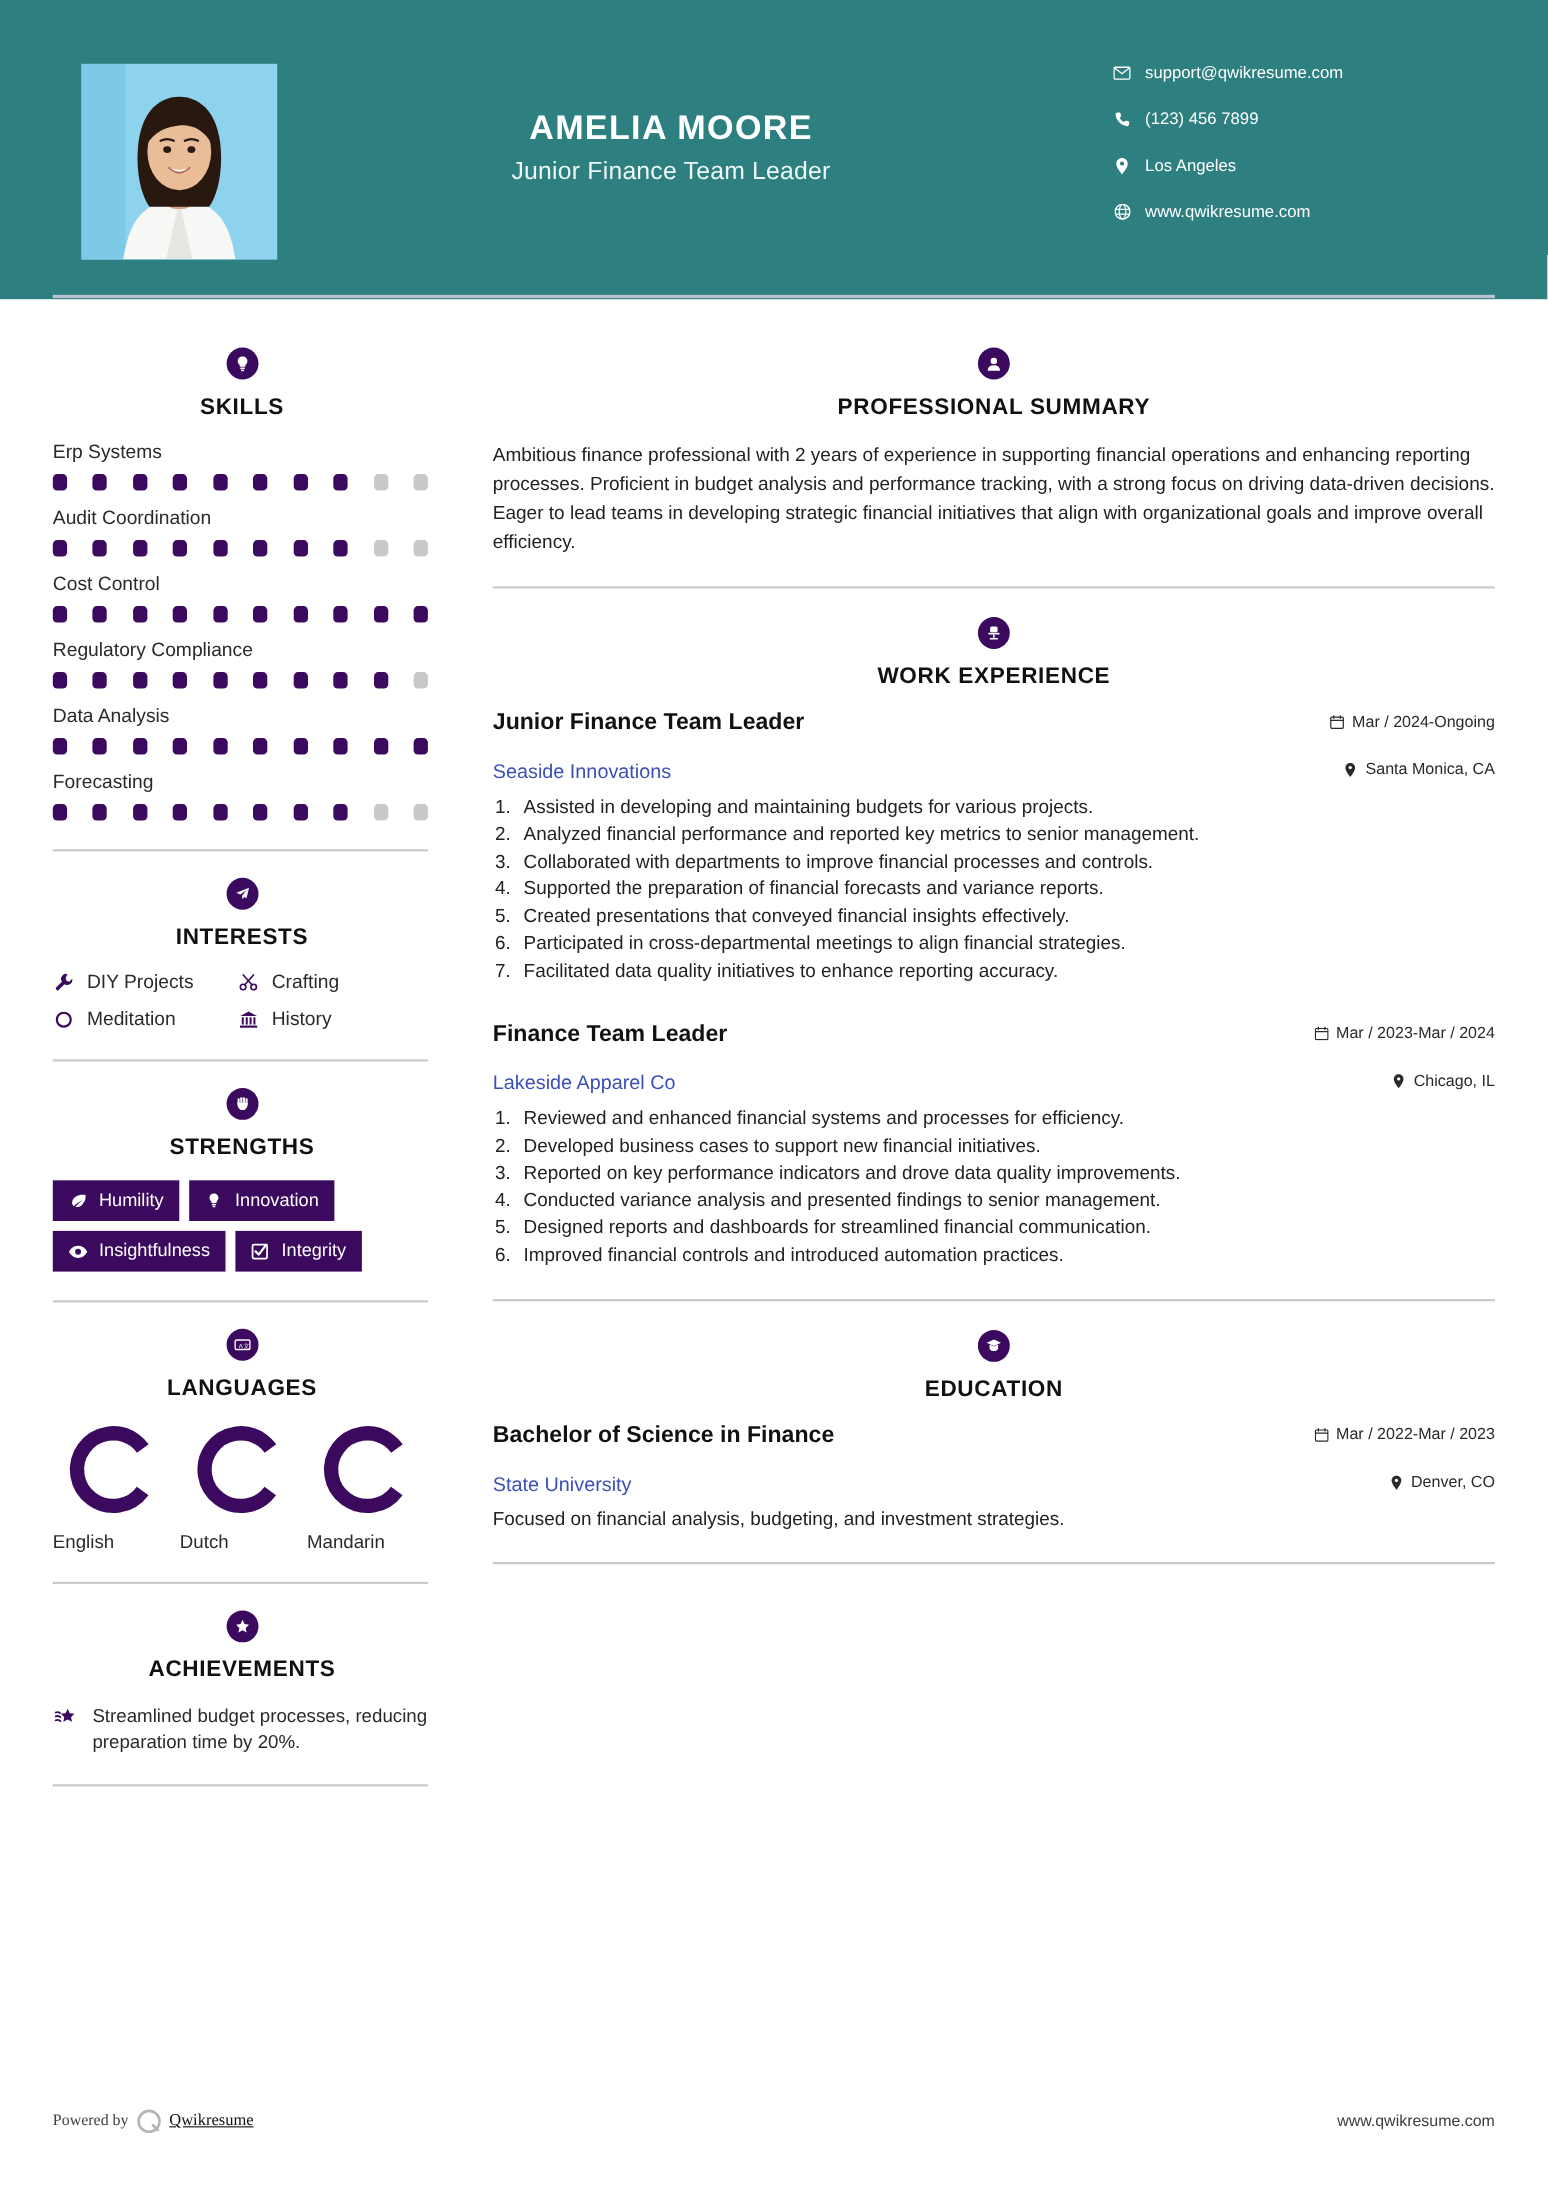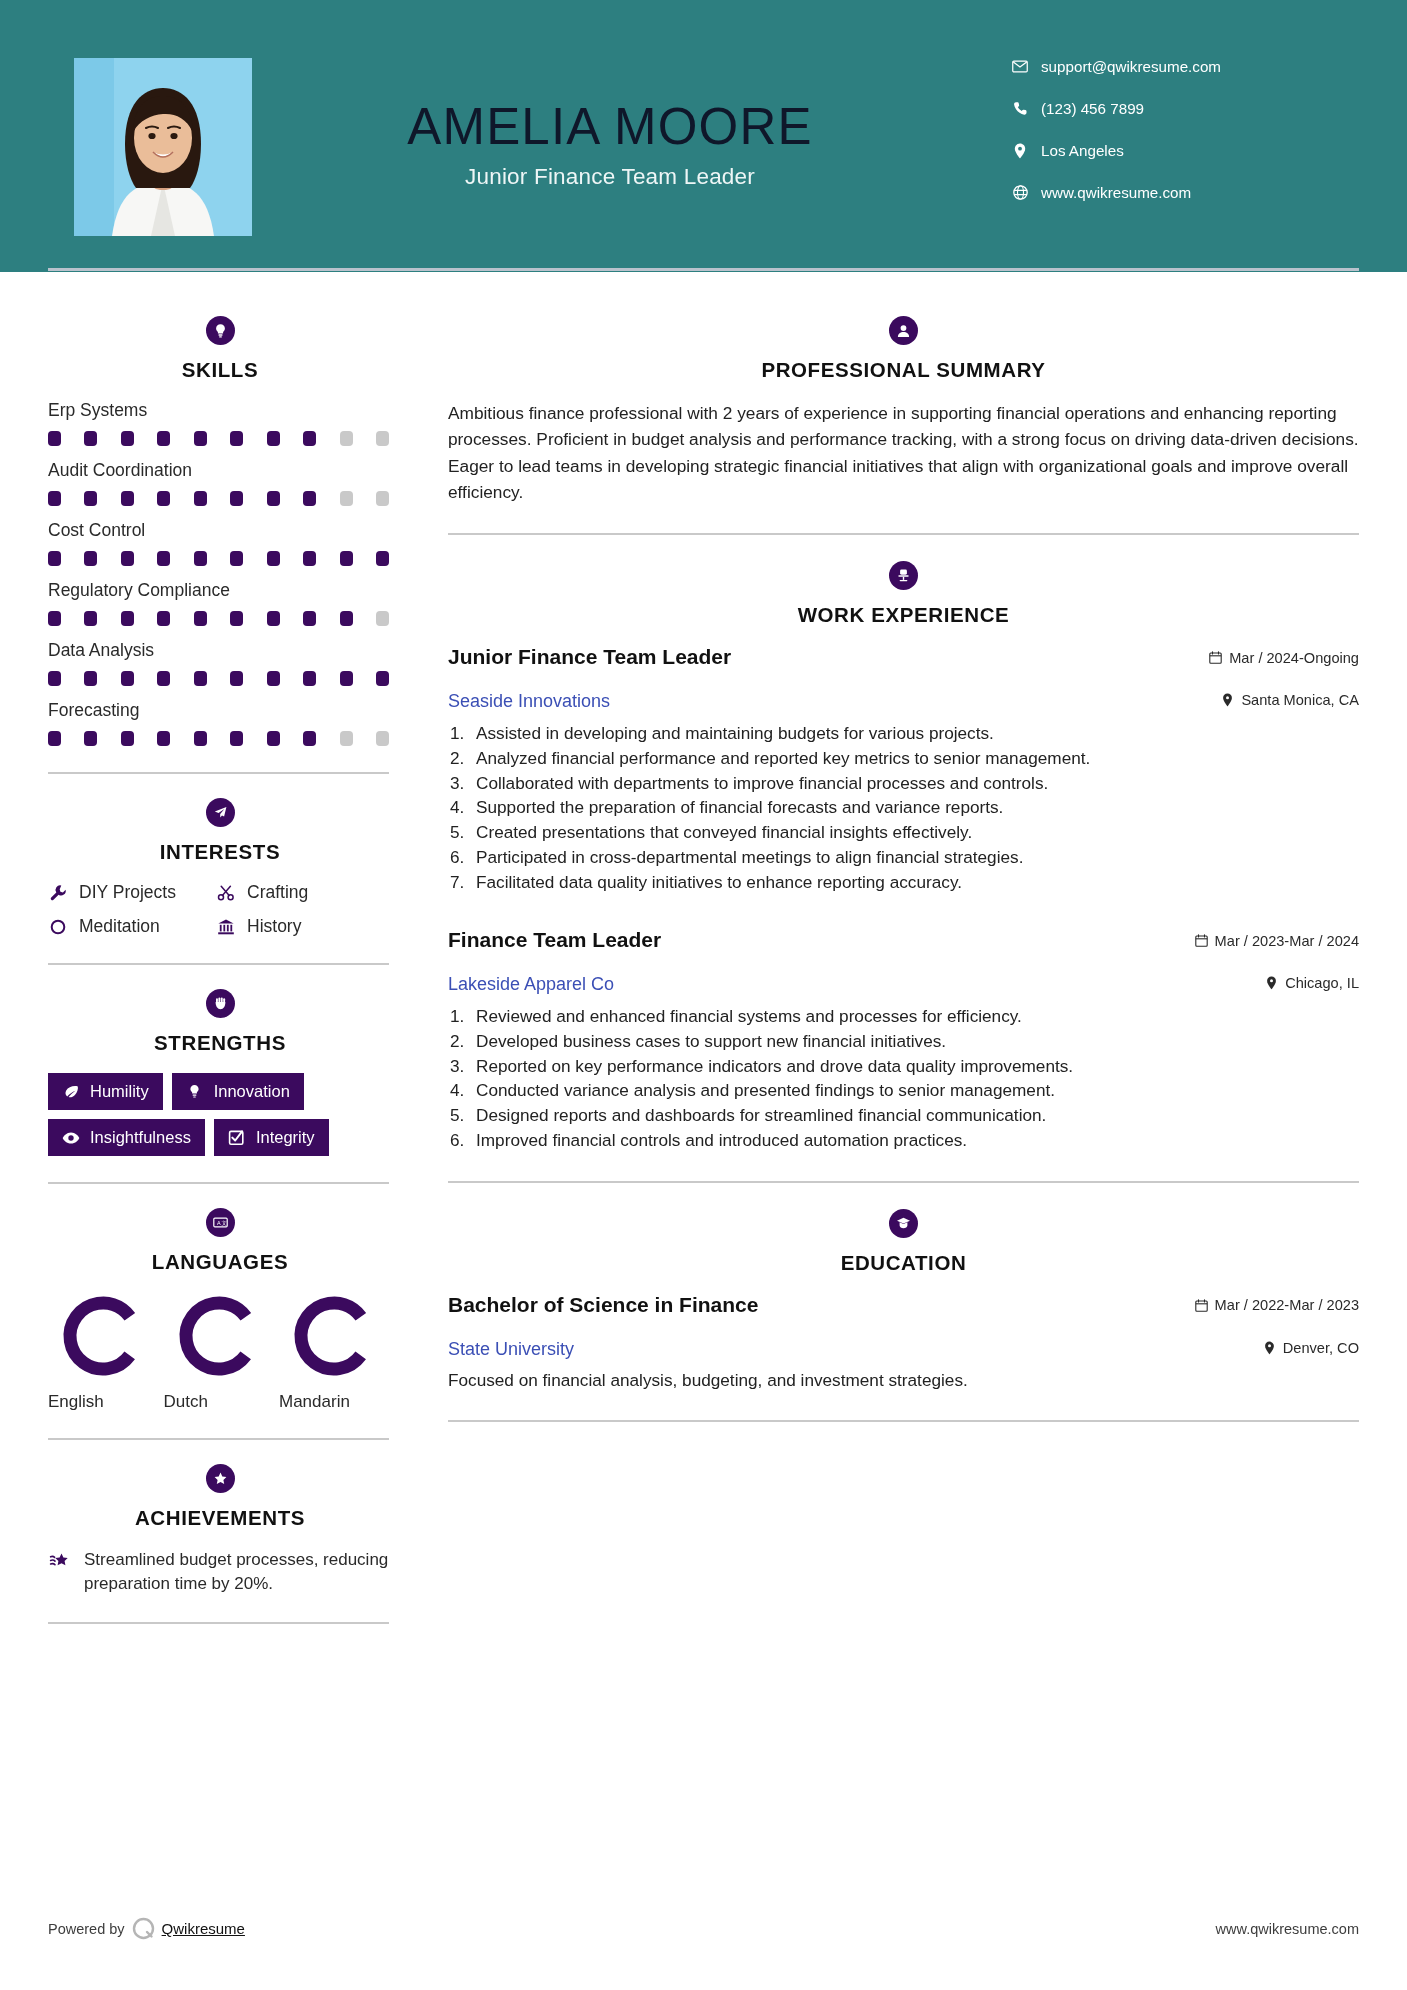--- a/index.html
+++ b/index.html
@@ -33,24 +33,24 @@
   .photo-svg { display:block; width:178px; height:178px; }
 
   .name-block {
     position: absolute;
     left: 300px;
     top: 100px;
     width: 620px;
     text-align: center;
   }
   .name {
-    font-size: 51px;
-    font-weight: 400;
+    font-size: 31px;
+    font-weight: 700;
     letter-spacing: 1.2px;
-    color: #0f172a;
+    color: #ffffff;
     line-height: 1.05;
   }
   .role {
     margin-top: 10px;
     font-size: 22.5px;
     font-weight: 400;
     color: #eef6f6;
     letter-spacing: 0.2px;
   }
 
@@ -262,21 +262,21 @@
 
   
   .footer {
     position: absolute;
     left: 48px; right: 48px;
     bottom: 48px;
     display: flex;
     align-items: center;
     justify-content: space-between;
   }
-  .footer-left { display: flex; align-items: center; gap: 5px; }
+  .footer-left { display: flex; align-items: center; gap: 5px; font-family: Liberation Serif, serif; }
   .footer-pb { font-size: 14.5px; color: #3d3d3d; }
   .footer-logo { width: 27px; height: 27px; }
   .footer-brand { font-size: 15px; color: #111; text-decoration: underline; }
   .footer-right { font-size: 14.5px; color: #3d3d3d; }
 </style>
 </head>
 <body>
 
 <div class="page">
 

